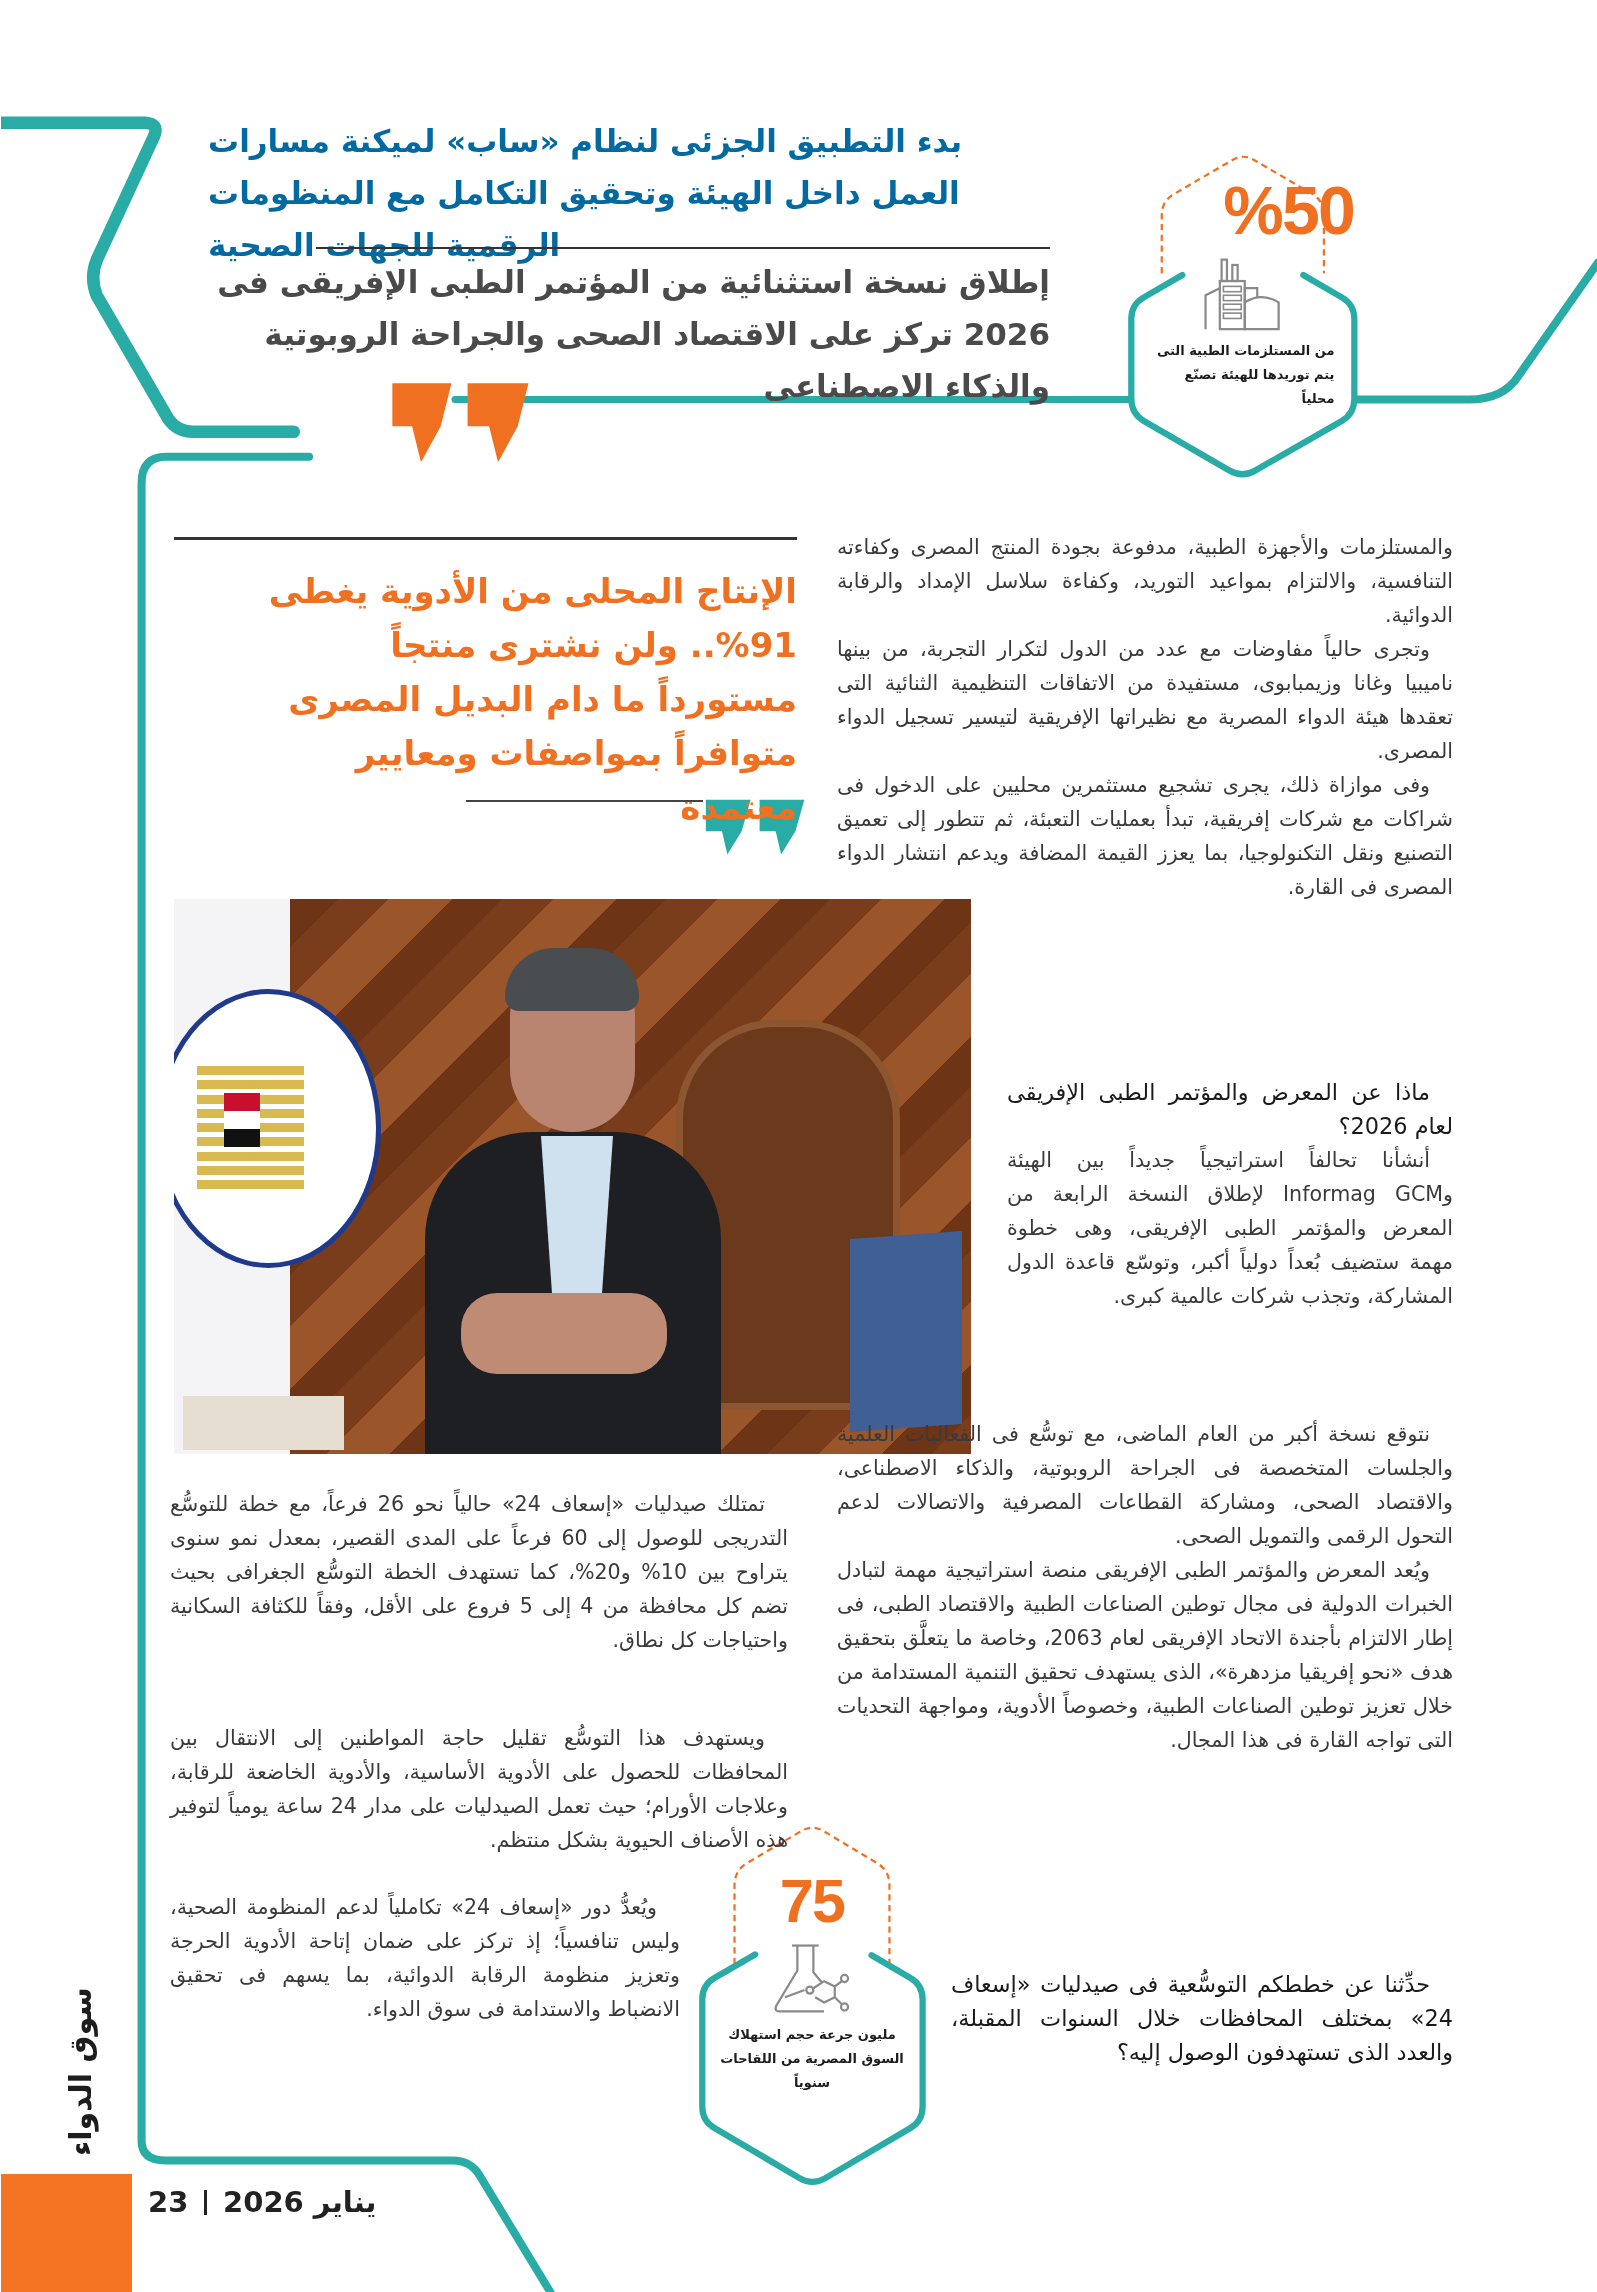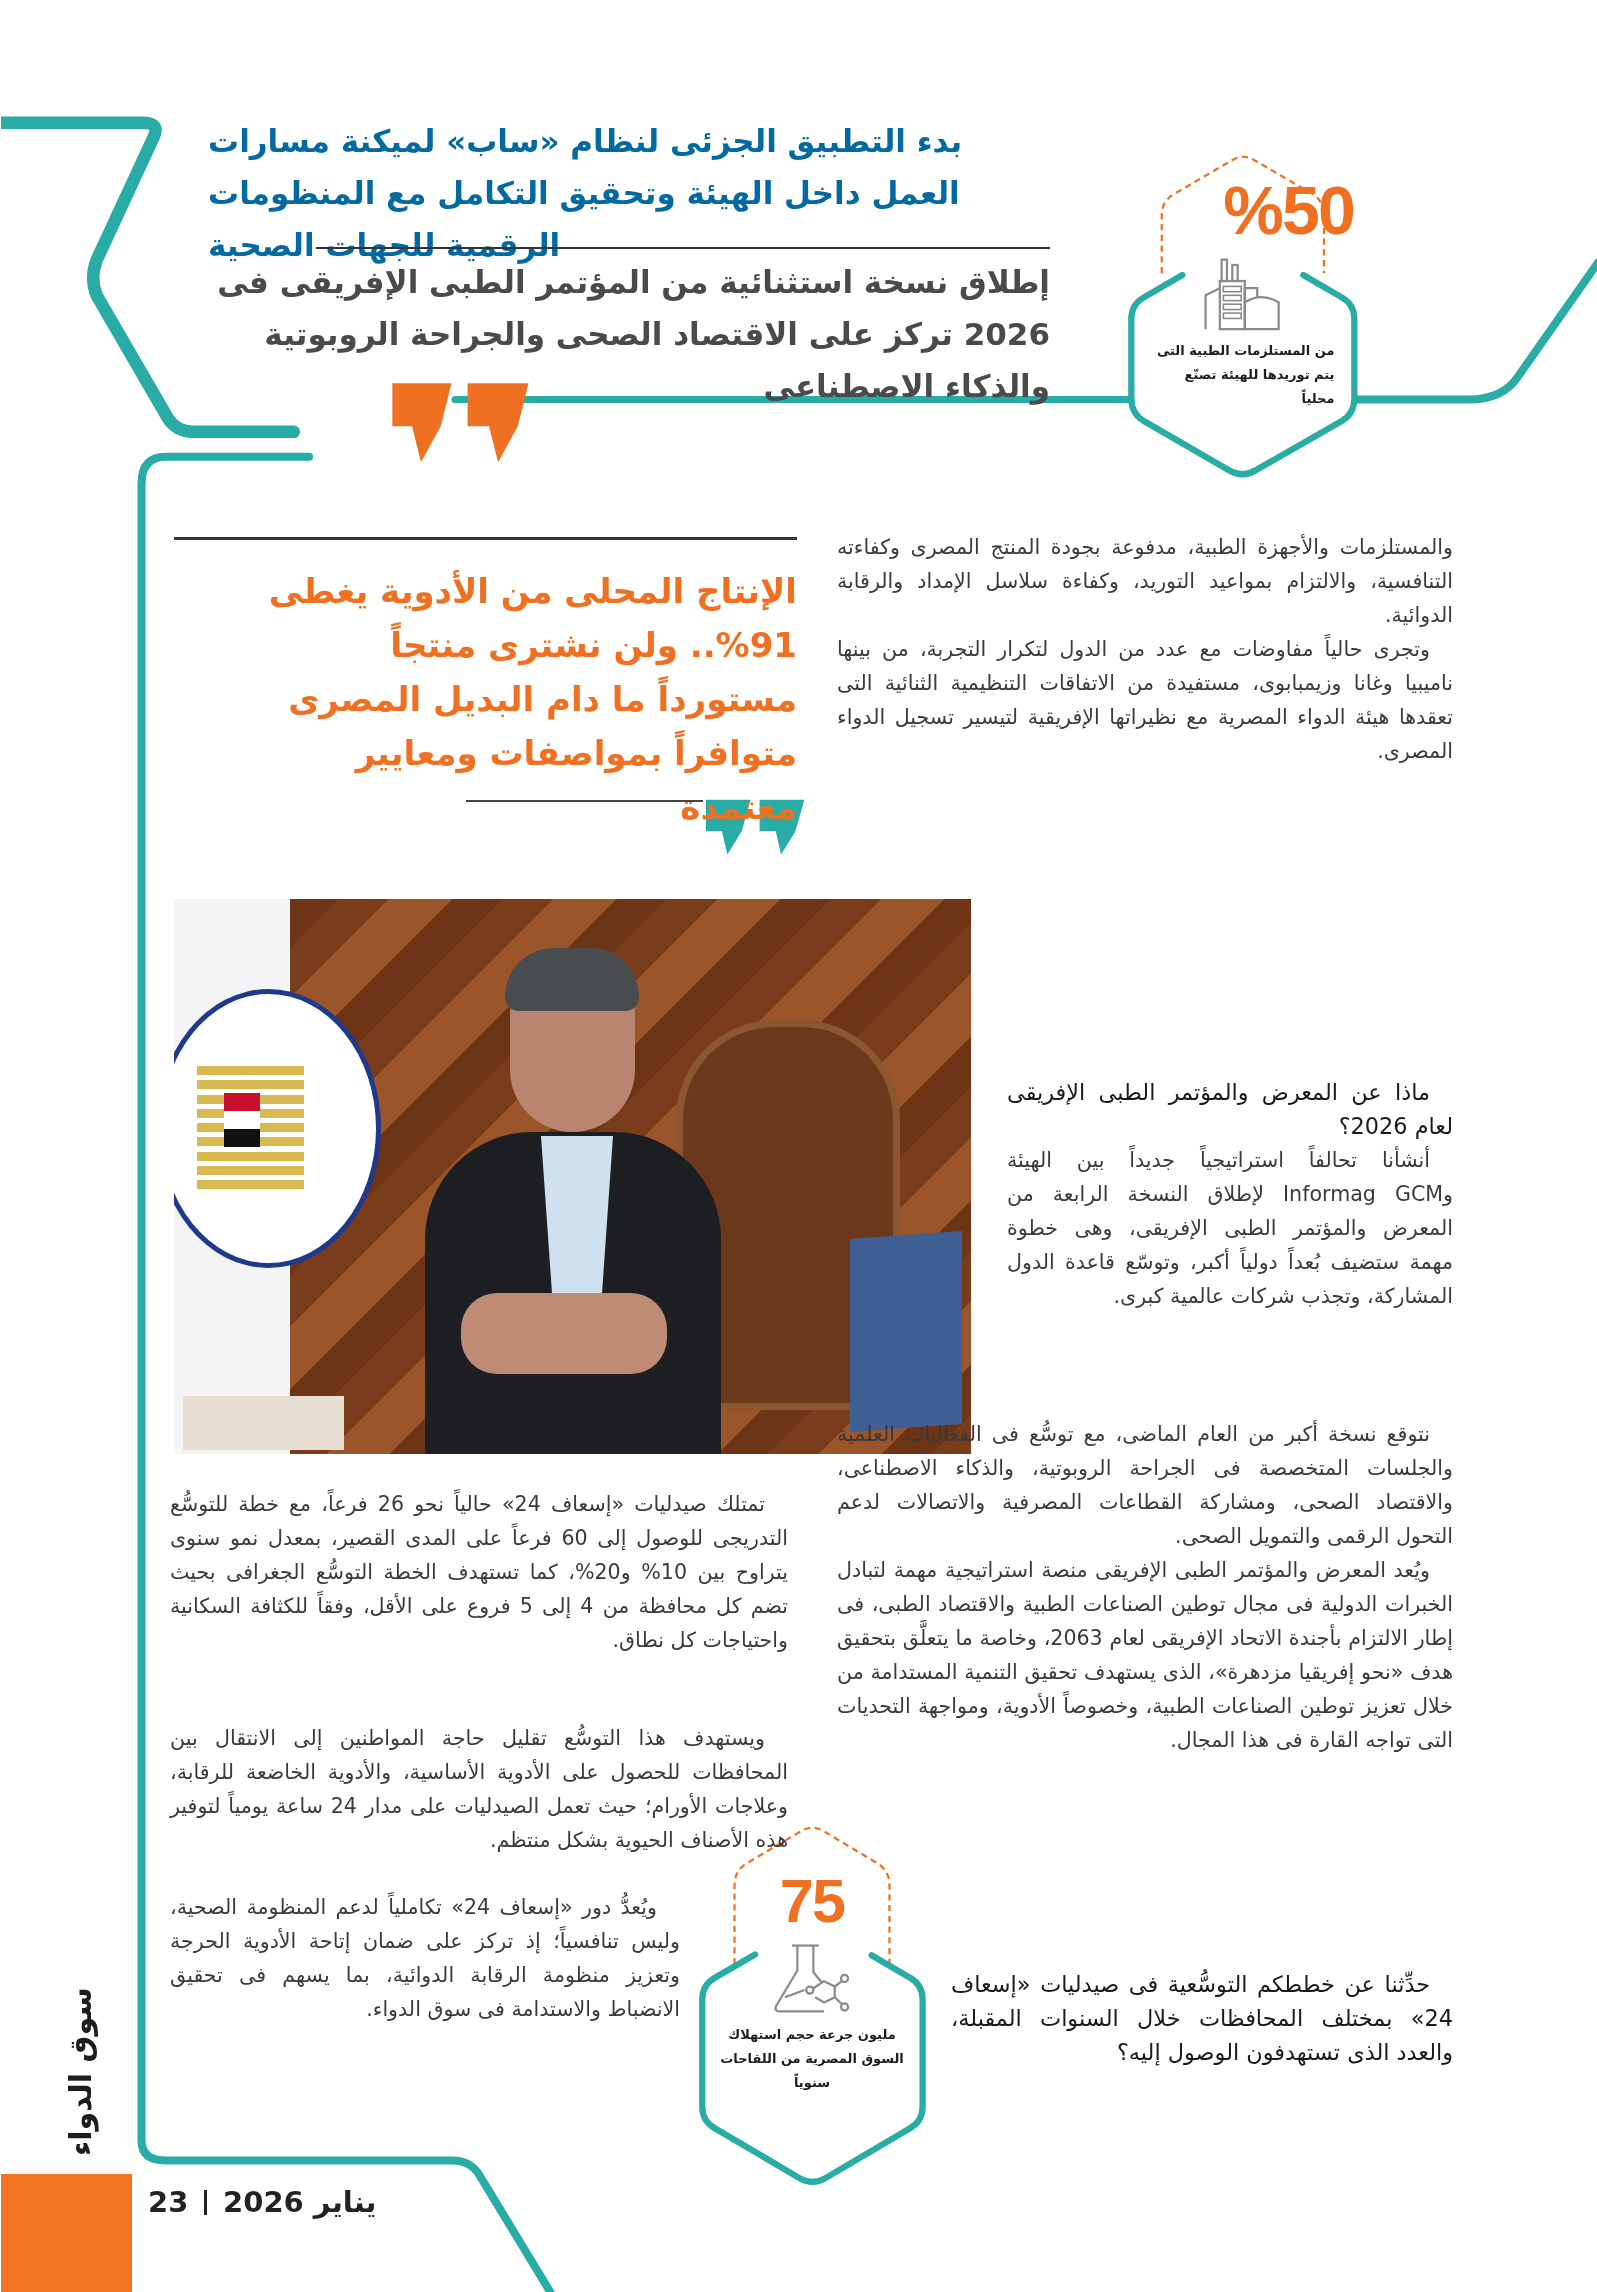--- a/index.html
+++ b/index.html
@@ -123,20 +123,21 @@
   <div style="position:absolute; left:336px; top:63px; width:125px; height:170px; border-radius:54px 54px 63px 63px; background:#b98470;"></div>
   <div style="position:absolute; left:331px; top:49px; width:134px; height:63px; border-radius:63px 63px 18px 18px; background:#4a4d50;"></div>
   <div style="position:absolute; left:287px; top:394px; width:206px; height:81px; border-radius:36px; background:#c08b74;"></div>
   <div style="position:absolute; left:676px; top:336px; width:112px; height:193px; background:#3f5f95; transform:skewY(-4deg);"></div>
   <div style="position:absolute; left:9px; top:497px; width:161px; height:54px; background:#e6ded0;"></div>
 </div>
 
 <div class="body-col" style="right:145px; top:530px; width:616px;">
   <p style="text-indent:0;">والمستلزمات والأجهزة الطبية، مدفوعة بجودة المنتج المصرى وكفاءته التنافسية، والالتزام بمواعيد التوريد، وكفاءة سلاسل الإمداد والرقابة الدوائية.</p>
   <p>وتجرى حالياً مفاوضات مع عدد من الدول لتكرار التجربة، من بينها ناميبيا وغانا وزيمبابوى، مستفيدة من الاتفاقات التنظيمية الثنائية التى تعقدها هيئة الدواء المصرية مع نظيراتها الإفريقية لتيسير تسجيل الدواء المصرى.</p>
+  <p style="width:616px;">وفى موازاة ذلك، يجرى تشجيع مستثمرين محليين على الدخول فى شراكات مع شركات إفريقية، تبدأ بعمليات التعبئة، ثم تتطور إلى تعميق التصنيع ونقل التكنولوجيا، بما يعزز القيمة المضافة ويدعم انتشار الدواء المصرى فى القارة.</p>
 </div>
 <div class="body-col" style="right:145px; top:1075px; width:446px;">
   <p class="q">ماذا عن المعرض والمؤتمر الطبى الإفريقى لعام 2026؟</p>
   <p>أنشأنا تحالفاً استراتيجياً جديداً بين الهيئة وInformag GCM لإطلاق النسخة الرابعة من المعرض والمؤتمر الطبى الإفريقى، وهى خطوة مهمة ستضيف بُعداً دولياً أكبر، وتوسّع قاعدة الدول المشاركة، وتجذب شركات عالمية كبرى.</p>
 </div>
 <div class="body-col" style="right:145px; top:1417px; width:616px;">
   <p>نتوقع نسخة أكبر من العام الماضى، مع توسُّع فى الفعاليات العلمية والجلسات المتخصصة فى الجراحة الروبوتية، والذكاء الاصطناعى، والاقتصاد الصحى، ومشاركة القطاعات المصرفية والاتصالات لدعم التحول الرقمى والتمويل الصحى.</p>
   <p>ويُعد المعرض والمؤتمر الطبى الإفريقى منصة استراتيجية مهمة لتبادل الخبرات الدولية فى مجال توطين الصناعات الطبية والاقتصاد الطبى، فى إطار الالتزام بأجندة الاتحاد الإفريقى لعام 2063، وخاصة ما يتعلَّق بتحقيق هدف «نحو إفريقيا مزدهرة»، الذى يستهدف تحقيق التنمية المستدامة من خلال تعزيز توطين الصناعات الطبية، وخصوصاً الأدوية، ومواجهة التحديات التى تواجه القارة فى هذا المجال.</p>
 </div>
 <div class="body-col" style="right:145px; top:1967px; width:502px;">

